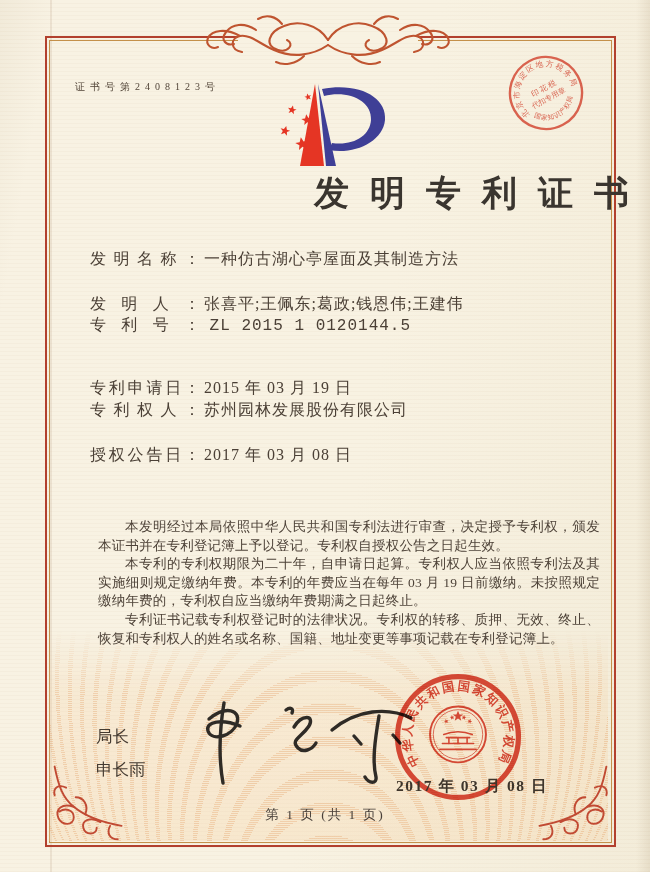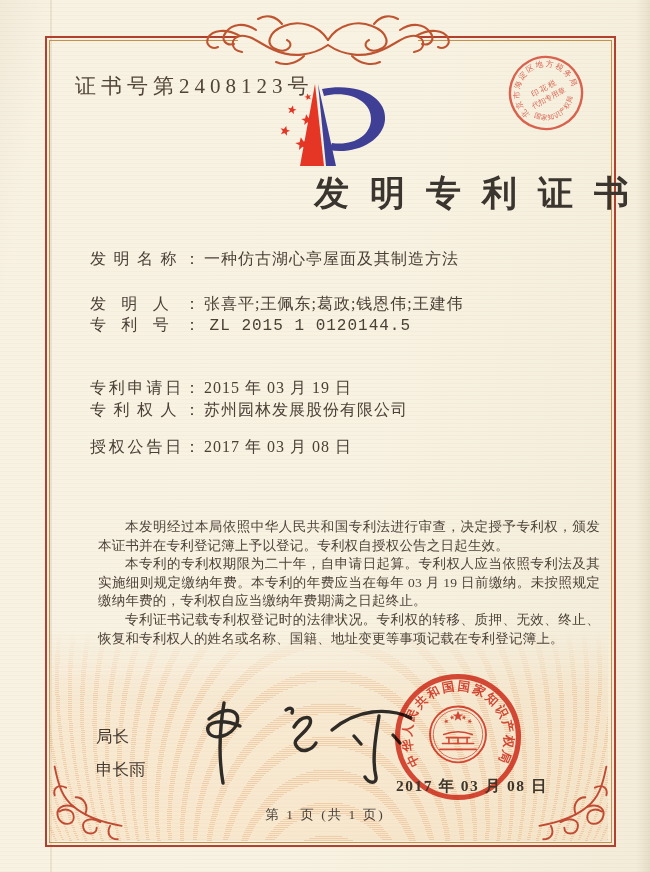--- a/index.html
+++ b/index.html
@@ -22,34 +22,34 @@
            repeating-radial-gradient(140% 120% at 50% 190%,rgba(224,148,86,.30) 0 1px,rgba(224,148,86,0) 1px 6px),
            linear-gradient(rgba(246,210,165,.22),rgba(246,208,160,.30));
          -webkit-mask:linear-gradient(to bottom,transparent 0,#000 30%);
          mask:linear-gradient(to bottom,transparent 0,#000 30%);}
 
   .orn-top{position:absolute;left:168px;top:12px;z-index:2;}
   .orn-corner{position:absolute;z-index:2;}
   .orn-br{right:36px;bottom:27px;}
   .orn-bl{left:47px;bottom:27px;transform:scaleX(-1);}
 
-  .cert-no{position:absolute;left:75px;top:72px;font-size:21px;letter-spacing:5px;
+  .cert-no{position:absolute;left:75px;top:80px;font-size:10px;letter-spacing:5px;
            color:#514438;z-index:3;}
   .logo{position:absolute;left:252px;top:82px;z-index:3;}
   .title{position:absolute;left:0;right:0;top:170px;margin:0;text-align:right;
          font-size:35px;font-weight:700;color:#3a352f;letter-spacing:21px;
          padding-left:21px;z-index:3;}
 
   .fields{position:absolute;left:90px;top:248px;width:480px;z-index:3;color:#4b4036;}
   .frow{font-size:16px;line-height:22px;white-space:nowrap;}
   .frow .flabel{display:inline-block;width:110px;text-align:justify;text-align-last:justify;
          -moz-text-align-last:justify;letter-spacing:0;}
   .frow .fvalue{letter-spacing:1px;}
   .frow.m1{margin-bottom:23px;} .frow.m2{}
-  .frow.m3{margin-bottom:40px;font-family:Liberation Mono, monospace;} .frow.m4{} .frow.m5{margin-bottom:15px;}
+  .frow.m3{margin-bottom:40px;font-family:Liberation Mono, monospace;} .frow.m4{} .frow.m5{margin-bottom:23px;}
 
   .body-text{position:absolute;left:78px;top:518px;width:502px;z-index:3;color:#4e4339;margin-left:20px;}
   .body-text p{margin:0;font-size:13.5px;line-height:18.6px;text-align:justify;
          text-indent:2em;letter-spacing:.2px;}
 
   .signer{position:absolute;left:96px;top:720px;z-index:3;color:#443a30;font-size:16.5px;
           line-height:33px;}
   .signature{position:absolute;left:182px;top:695px;z-index:4;}
 
   .main-seal{position:absolute;left:393px;top:672px;z-index:4;mix-blend-mode:multiply;opacity:.92;}

